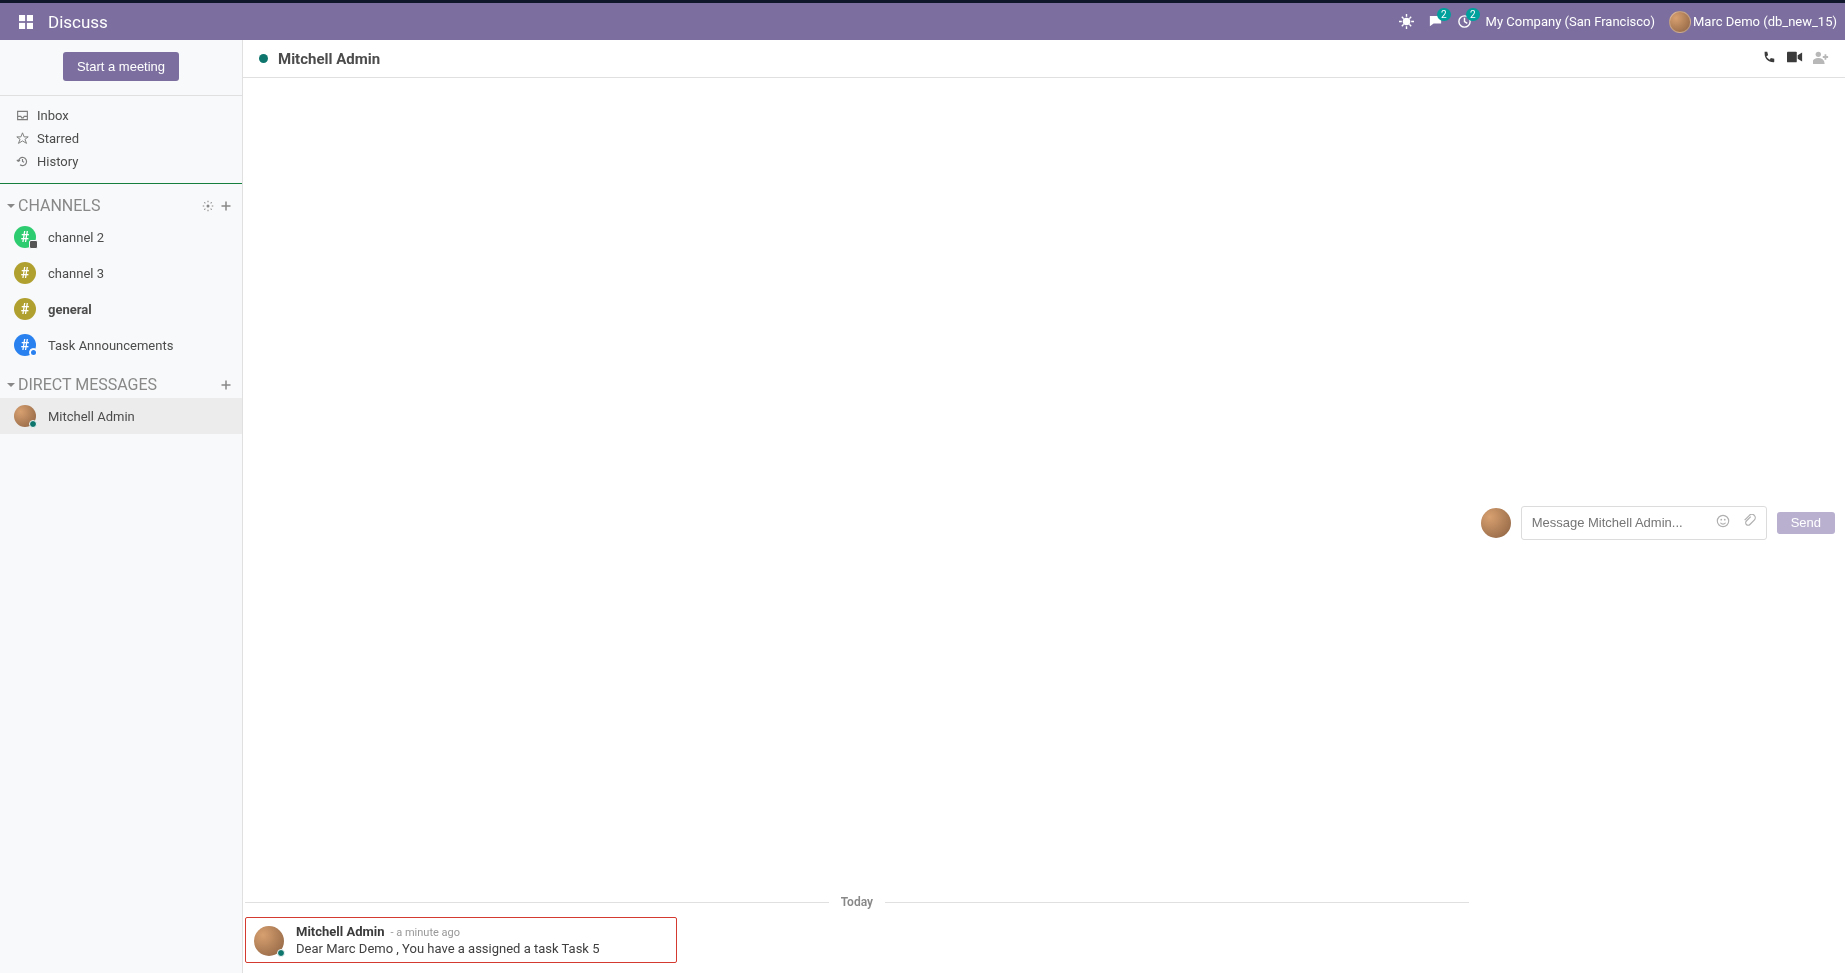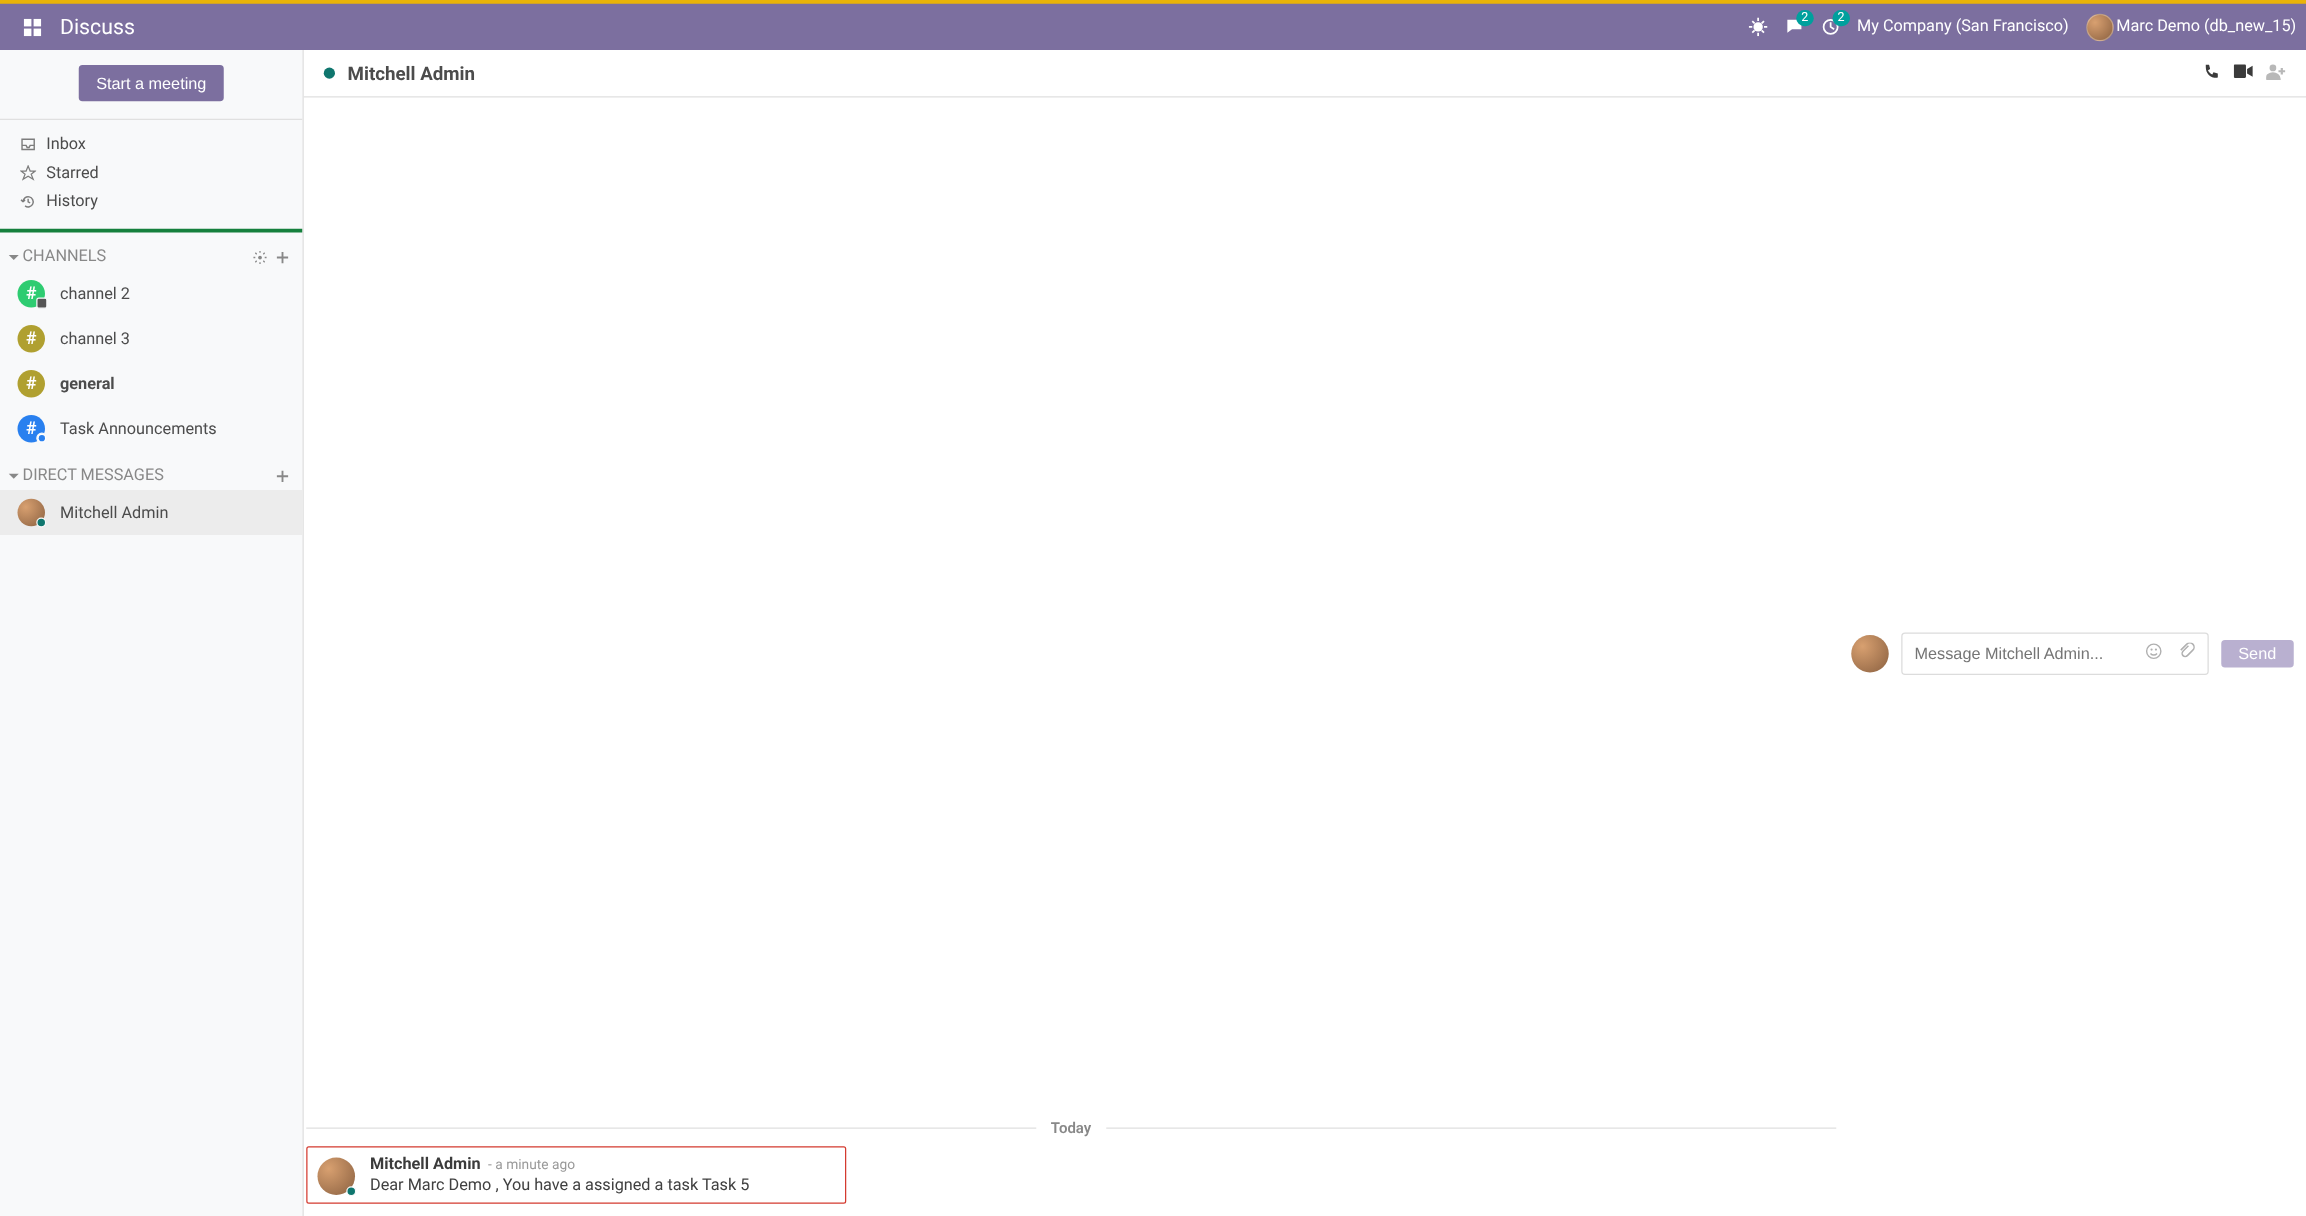--- a/index.html
+++ b/index.html
@@ -1,37 +1,37 @@
 <!DOCTYPE html>
 <html><head>
 <meta charset="utf-8">
 <style>
   * { box-sizing: border-box; margin: 0; padding: 0; }
   body { font-family: -apple-system, BlinkMacSystemFont, "Segoe UI", Roboto, Helvetica, Arial, sans-serif; font-size: 13px; color: #4c4c4c; background: #fff; }
   
-  .topbar { background: #7c6f9f; height: 40px; display: flex; align-items: center; color: #fff; padding: 0 8px; border-top: 3px solid #eab308; }
+  .topbar { background: #7c6f9f; height: 40px; display: flex; align-items: center; color: #fff; padding: 0 8px; border-top: 3px solid #0f172a; }
   .app-icon { width: 20px; height: 20px; display: flex; align-items: center; justify-content: center; margin: 0 8px; cursor: pointer; }
   .app-icon svg { width: 14px; height: 14px; fill: #fff; }
   .app-title { font-size: 17px; font-weight: 400; margin-left: 4px; }
   .topbar-right { margin-left: auto; display: flex; align-items: center; gap: 14px; }
   .top-icon { position: relative; cursor: pointer; display: flex; align-items: center; }
   .top-icon svg { width: 15px; height: 15px; fill: #fff; }
   .badge { position: absolute; top: -6px; right: -8px; background: #00a09d; color: #fff; font-size: 10px; border-radius: 8px; padding: 0 4px; line-height: 13px; min-width: 13px; text-align: center; }
   .company { font-size: 13px; cursor: pointer; }
   .user { display: flex; align-items: center; gap: 2px; cursor: pointer; font-size: 13px; }
   .user-avatar { width: 22px; height: 22px; border-radius: 50%; background: radial-gradient(circle at 30% 30%, #d8a070, #8a6040); border: 1px solid rgba(255,255,255,.3); }
 
   .layout { display: flex; height: calc(100vh - 40px); }
   .sidebar { width: 243px; background: #f8f9fa; border-right: 1px solid #e0e0e0; display: flex; flex-direction: column; overflow-y: auto; }
   .meeting-wrap { padding: 12px 0 14px; display: flex; justify-content: center; border-bottom: 1px solid #e0e0e0; }
   .btn-meeting { background: #7c6f9f; color: #fff; border: none; padding: 7px 14px; border-radius: 3px; font-size: 13px; cursor: pointer; }
-  .nav-simple { padding: 8px 0 10px; border-bottom: 3px solid #15803d; }
+  .nav-simple { padding: 8px 0 10px; border-bottom: 1px solid #15803d; }
   .nav-item { display: flex; align-items: center; gap: 8px; padding: 4px 16px; cursor: pointer; font-size: 13px; color: #4c4c4c; }
   .nav-item svg { width: 13px; height: 13px; fill: #7d7d7d; }
-  .cat-head { display: flex; align-items: center; padding: 12px 10px 4px 6px; font-size: 13px; color: #888; text-transform: uppercase; cursor: pointer; justify-content: flex-end; }
+  .cat-head { display: flex; align-items: center; padding: 12px 10px 4px 6px; font-size: 16px; color: #888; text-transform: uppercase; cursor: pointer; justify-content: flex-end; }
   .cat-head svg.chev { width: 10px; height: 10px; fill: #888; margin-right: 2px; }
   .cat-actions { margin-left: auto; display: flex; gap: 6px; }
   .cat-actions svg { width: 12px; height: 12px; fill: #888; cursor: pointer; }
   .ch-item { display: flex; align-items: center; gap: 12px; padding: 7px 14px; cursor: pointer; font-size: 13px; color: #4c4c4c; }
   .ch-item.active { font-weight: 700; }
   .ch-item.selected { background: #ececec; }
   .hash-icon { width: 22px; height: 22px; border-radius: 50%; display: flex; align-items: center; justify-content: center; color: #fff; font-size: 14px; font-weight: 600; position: relative; }
   .hash-green { background: #2ecc71; }
   .hash-olive { background: #b0a030; }
   .hash-blue { background: #2980ef; }

